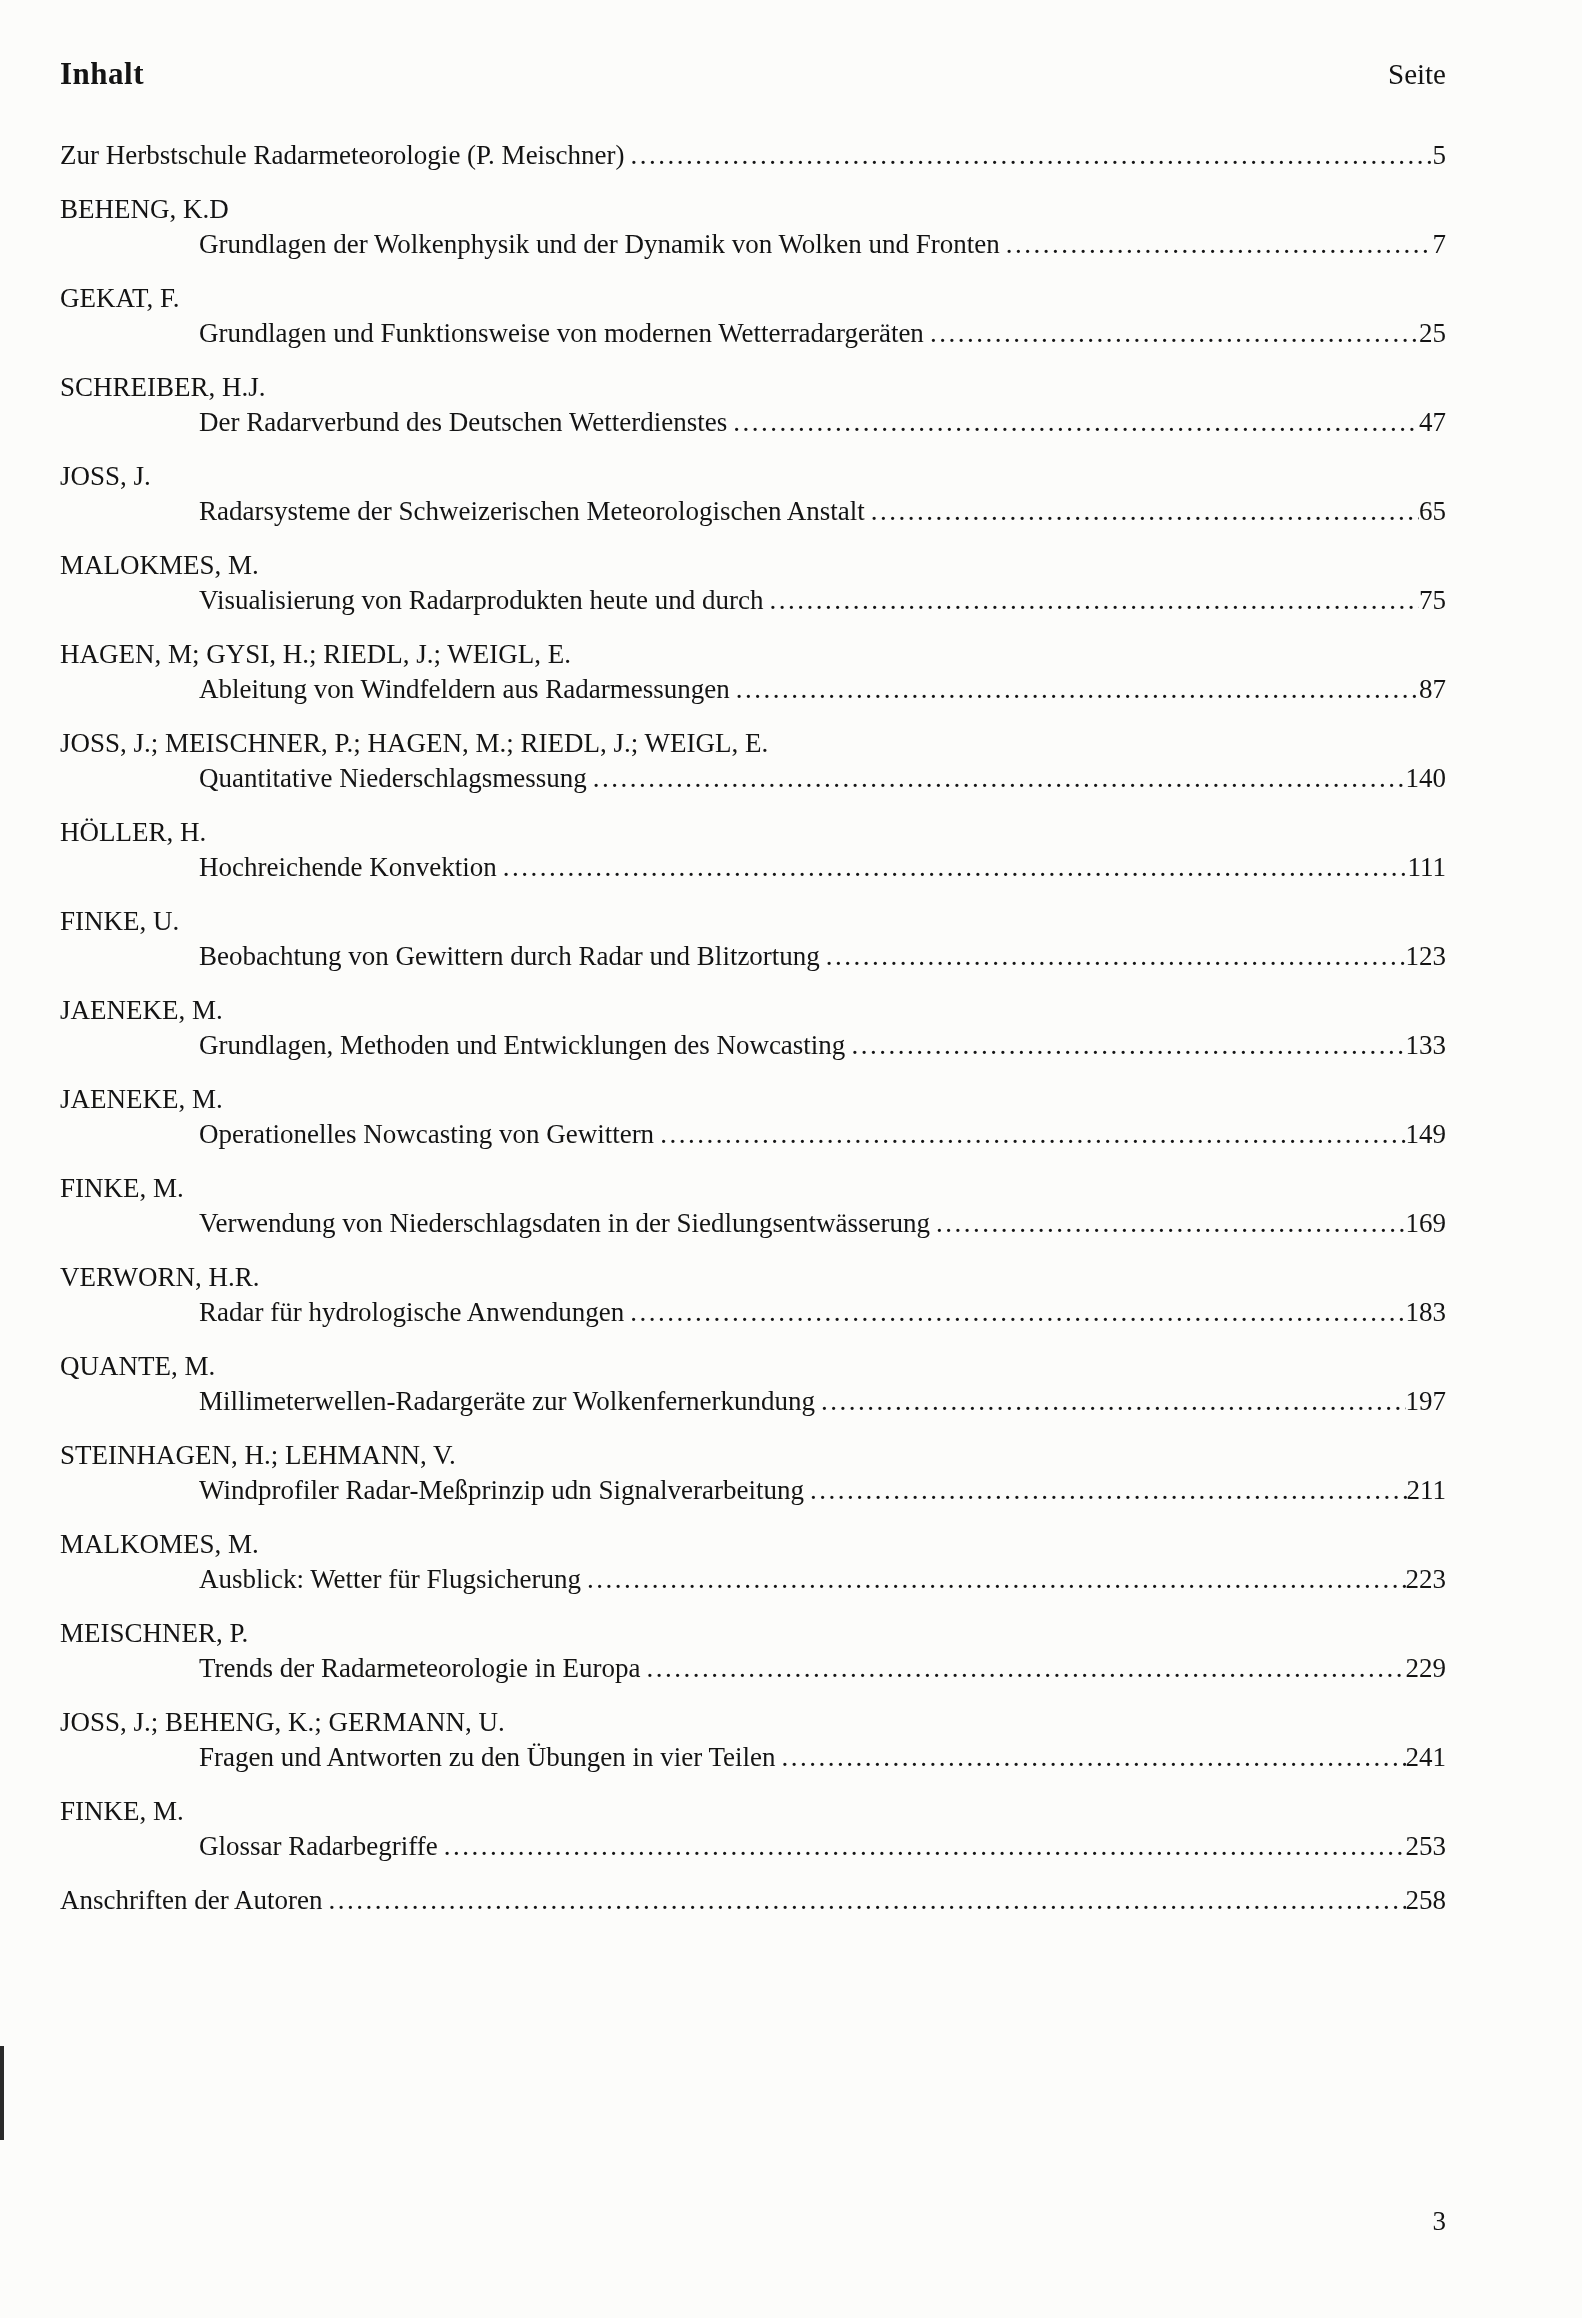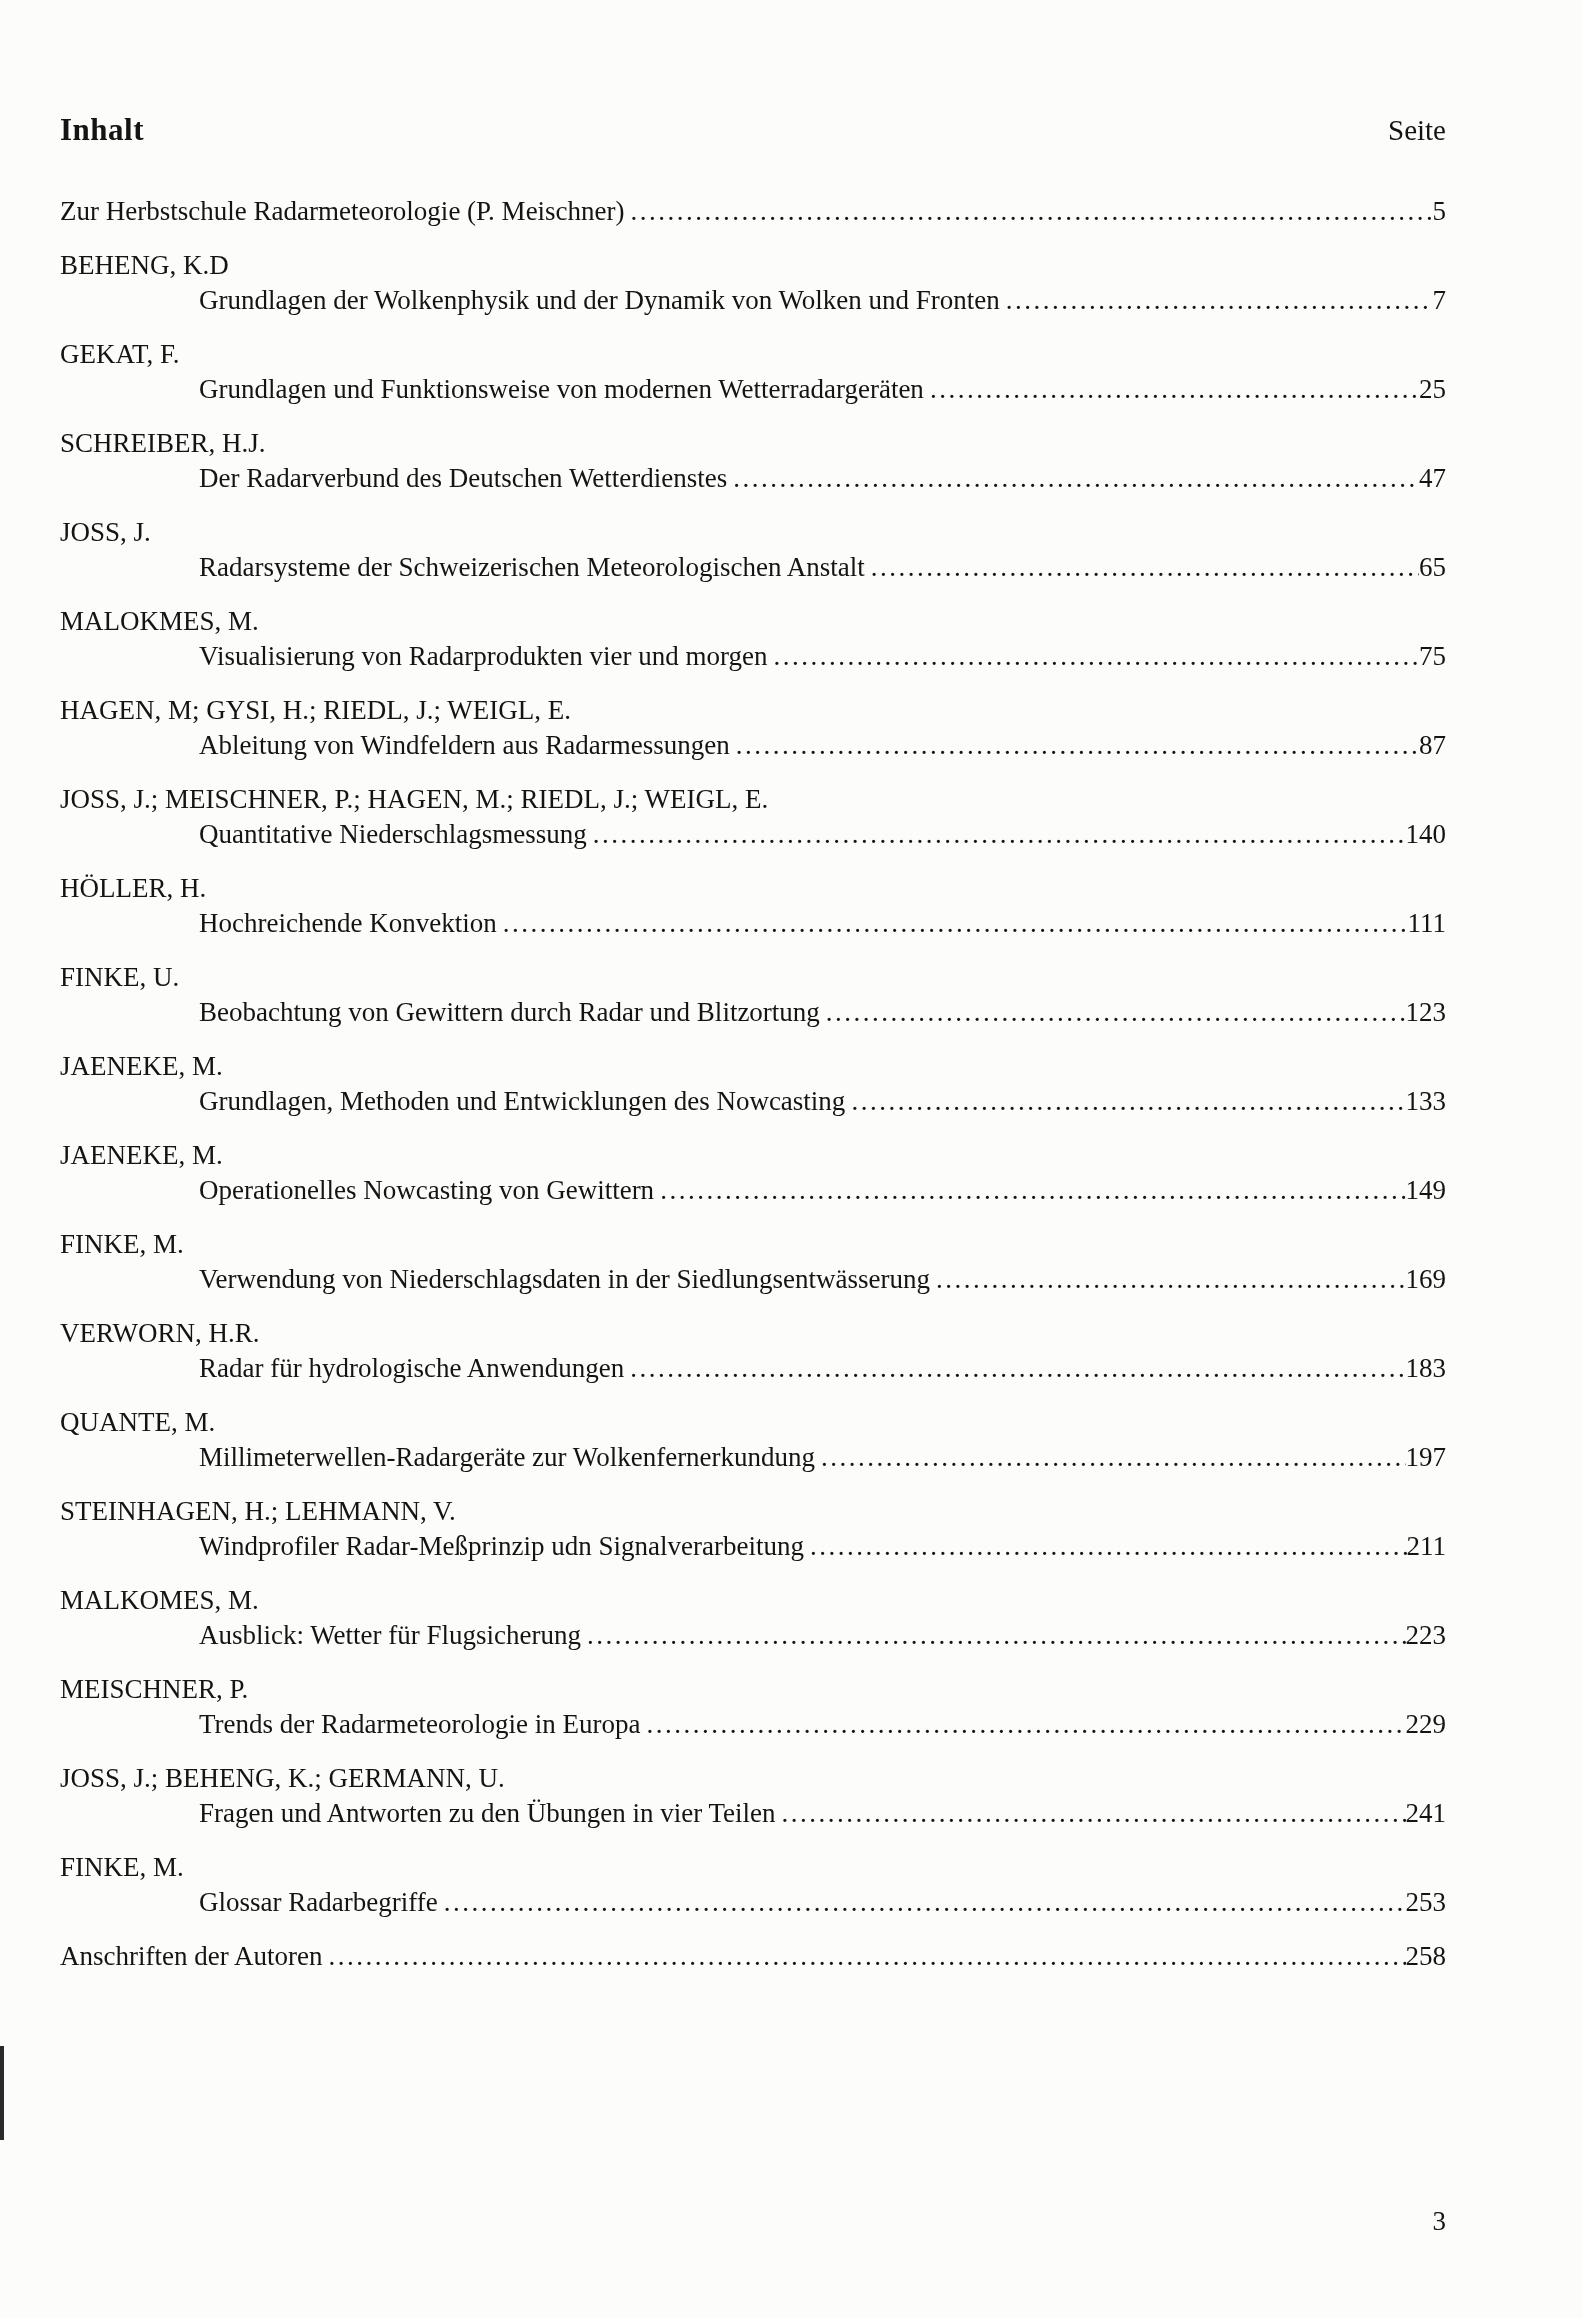--- a/index.html
+++ b/index.html
@@ -9,21 +9,21 @@
     background: #fcfcfa;
   }
   body {
     font-family: "Liberation Serif", "DejaVu Serif", serif;
     color: #141414;
     position: relative;
   }
   .page {
     width: 100%;
     height: 100%;
-    padding: 112px 136px 82px 60px;
+    padding: 56px 136px 82px 60px;
     display: flex;
     flex-direction: column;
     position: relative;
   }
   .toc-header {
     display: flex;
     justify-content: space-between;
     align-items: baseline;
     margin-bottom: 47px;
   }
@@ -133,21 +133,21 @@
     <div class="title-row">
       <span class="title">Radarsysteme der Schweizerischen Meteorologischen Anstalt</span>
       <span class="dots">................................................................................................................................................................................................................................................................................................................................................................................................................</span>
       <span class="pagenum">65</span>
     </div>
   </div>
 
   <div class="entry">
     <div class="authors">MALOKMES, M.</div>
     <div class="title-row">
-      <span class="title">Visualisierung von Radarprodukten vier und morgen</span>
+      <span class="title">Visualisierung von Radarprodukten heute und durch</span>
       <span class="dots">................................................................................................................................................................................................................................................................................................................................................................................................................</span>
       <span class="pagenum">75</span>
     </div>
   </div>
 
   <div class="entry">
     <div class="authors">HAGEN, M; GYSI, H.; RIEDL, J.; WEIGL, E.</div>
     <div class="title-row">
       <span class="title">Ableitung von Windfeldern aus Radarmessungen</span>
       <span class="dots">................................................................................................................................................................................................................................................................................................................................................................................................................</span>

